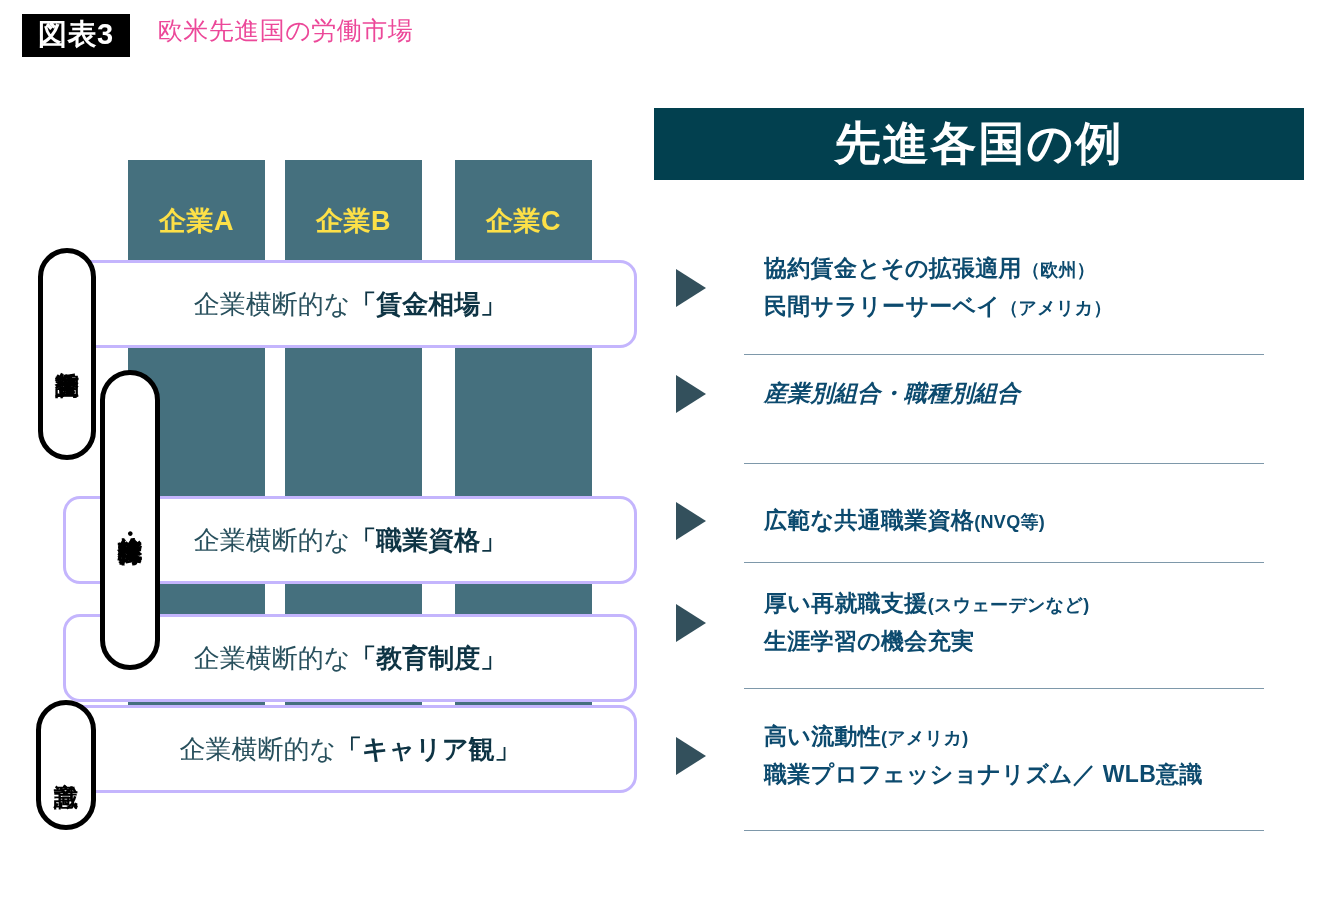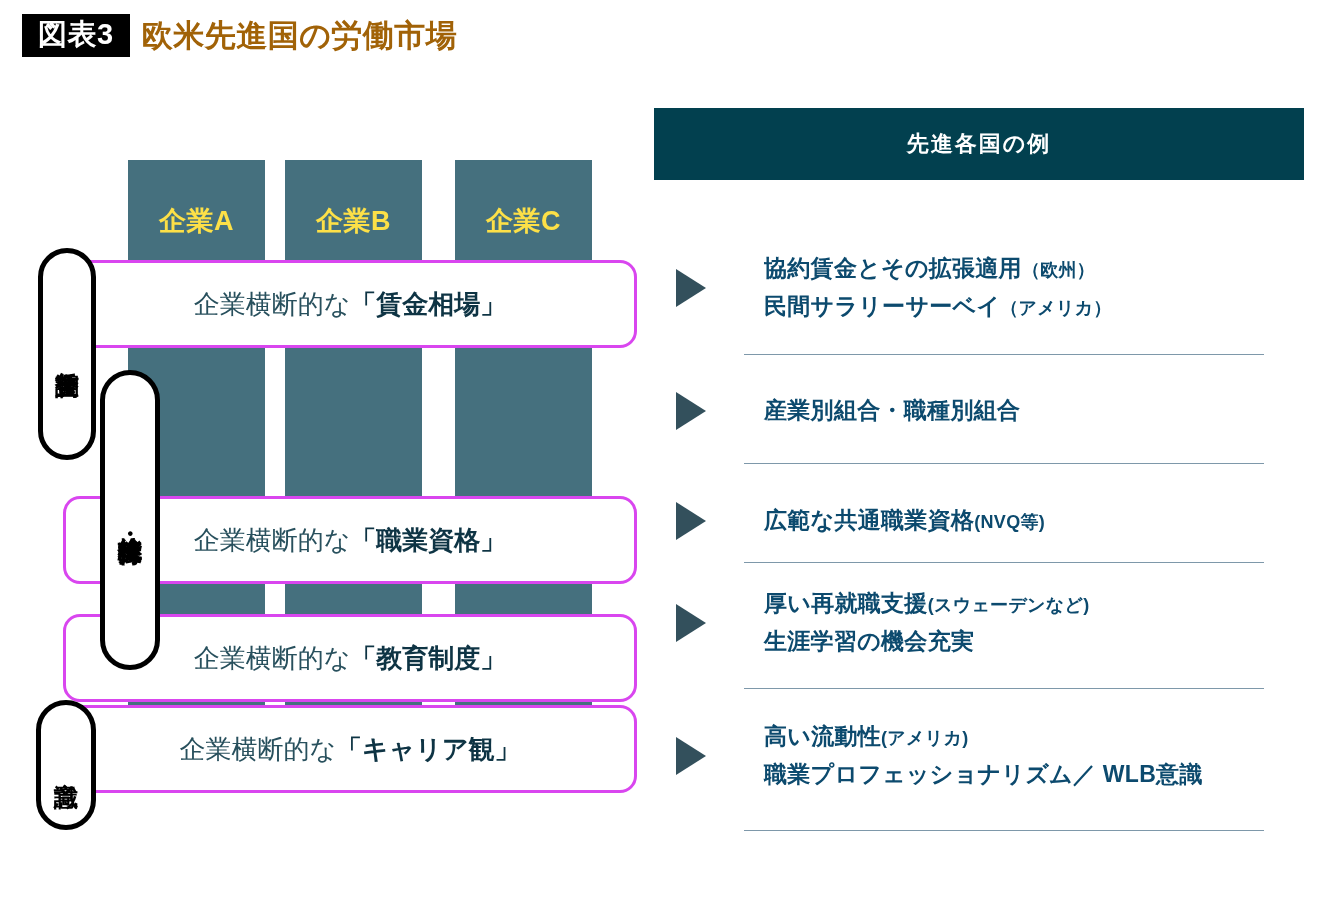--- a/index.html
+++ b/index.html
@@ -15,36 +15,35 @@
     overflow: hidden;
     color: #14333f;
   }
 
   
   #title-row {
     position: absolute;
     left: 22px;
     top: 14px;
     display: flex;
-    align-items: center;
-    gap: 12px;
+    gap: 28px;
   }
   #figure-badge {
     background: #000000;
     color: #ffffff;
     font-size: 29px;
     font-weight: bold;
     padding: 6px 16px 8px 16px;
     line-height: 1;
     letter-spacing: 0.5px;
   }
   #title-text {
-    font-size: 31px;
-    font-weight: 700;
-    color: #a16207;
+    font-size: 25px;
+    font-weight: 400;
+    color: #ec4899;
     letter-spacing: 0.5px;
   }
 
   
   #diagram {
     position: absolute;
     left: 0;
     top: 0;
     width: 660px;
     height: 920px;
@@ -80,21 +79,21 @@
     background: #ffffff;
   }
 
   
   .cross-bar {
     position: absolute;
     left: 63px;
     width: 574px;
     height: 88px;
     background: #ffffff;
-    border: 3px solid #d946ef;
+    border: 3px solid #c4b5fd;
     border-radius: 17px;
     box-sizing: border-box;
     display: flex;
     align-items: center;
     justify-content: center;
   }
   .bar-text {
     font-size: 26px;
     white-space: nowrap;
     color: #1d4250;
@@ -147,21 +146,21 @@
     top: 108px;
     width: 650px;
     height: 72px;
     background: #02404f;
     display: flex;
     align-items: center;
     justify-content: center;
   }
   #panel-header-text {
     color: #ffffff;
-    font-size: 22px;
+    font-size: 46px;
     font-weight: bold;
     letter-spacing: 2px;
   }
 
   .example-group {
     position: absolute;
     left: 20px;
     width: 630px;
     display: flex;
     align-items: center;
@@ -270,21 +269,21 @@
       <div class="example-line">
         <span>協約賃金とその拡張適用</span><span class="note">（欧州）</span>
       </div>
       <div class="example-line">
         <span>民間サラリーサーベイ</span><span class="note">（アメリカ）</span>
       </div>
     </div>
   </div>
   <div class="divider" style="top:354px;"></div>
 
-  <div class="example-group" style="top:390px;">
+  <div class="example-group" style="top:373px;font-style:italic;">
     <svg class="arrow-icon" viewBox="0 0 34 42">
       <polygon points="2,2 32,21 2,40" fill="#33505c"></polygon>
     </svg>
     <div class="example-lines">
       <div class="example-line">
         <span>産業別組合・職種別組合</span><span class="note"></span>
       </div>
     </div>
   </div>
   <div class="divider" style="top:463px;"></div>

